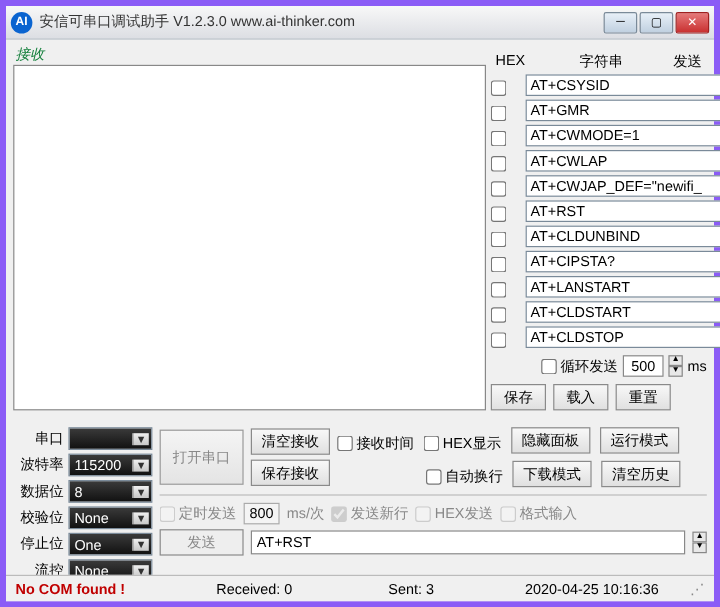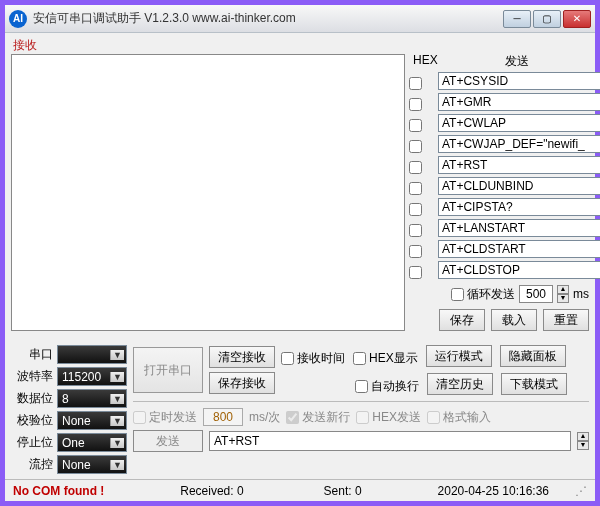--- a/index.html
+++ b/index.html
@@ -7,54 +7,54 @@
 .window { width: 600px; height: 506px; border: 5px solid #8b5cf6; background: #f0f0f0; position: relative; }
 .titlebar { height: 28px; background: linear-gradient(to bottom, #f8f8f8, #dcdee3); display: flex; align-items: center; padding: 0 4px; border-bottom: 1px solid #b8c0c8; }
 .titlebar .icon { width: 18px; height: 18px; background: #0a64d0; border-radius: 50%; display: flex; align-items: center; justify-content: center; color: #fff; font-weight: bold; font-size: 10px; margin-right: 6px; }
 .titlebar .title { flex: 1; color: #333; }
 .titlebar .controls { display: flex; gap: 2px; }
 .titlebar .winbtn { width: 28px; height: 18px; border: 1px solid #7a8a99; background: linear-gradient(to bottom,#e8f0f8,#c0d0e0); display: flex; align-items: center; justify-content: center; font-size: 10px; cursor: pointer; border-radius: 2px;}
 .titlebar .winbtn.close { background: linear-gradient(to bottom,#e67a7a,#c83030); color:#fff; border-color:#a02020;}
 .body { padding: 4px 6px 0 6px; height: calc(100% - 28px - 22px); display: flex; flex-direction: column; }
 .top-area { display: flex; gap: 4px; flex: 0 0 auto; }
 .receive-box { flex: 1; display: flex; flex-direction: column; }
-.fieldset-label { color: #b91c1c; padding: 0 2px; }
+.fieldset-label { color: #15803d; padding: 0 2px; font-style: italic; }
 .rx-panel { flex: 1; border: 1px solid #888; background: #fff; height: 328px; }
 .multitext { width: 180px; }
-.mt-header { display: flex; margin-top: 16px; }
+.mt-header { display: flex; margin-top: 6px; }
 .mt-header span:nth-child(1){ width: 36px; padding-left:4px;}
 .mt-header span:nth-child(2){ flex:1; text-align:center;}
 .mt-header span:nth-child(3){ width: 32px; text-align:center;}
 .mt-rows { display:flex; flex-direction:column; gap:3px; margin-top:2px;}
 .mt-row { display:flex; align-items:flex-end; gap:16px;}
 .mt-row input[type=checkbox]{ width:13px; height:13px;}
 .mt-row input[type=text]{ flex:1; height:18px; border:1px solid #7a8a99; padding:0 3px; background:#fff;}
 .numbtn { width:24px; height:18px; border:1px solid #8a8a8a; background:linear-gradient(to bottom,#f0f0f0,#d8d8d8); color:#888; cursor:pointer; text-align:center; line-height:16px;}
 .loop-row { display:flex; align-items:center; gap:4px; margin-top:6px; justify-content:flex-end;}
 .loop-row input[type=text]{ width:34px; height:18px; border:1px solid #888; text-align:center;}
 .spin { display:inline-flex; flex-direction:column; width:12px; height:18px;}
 .spin div{ flex:1; border:1px solid #888; background:#e8e8e8; font-size:7px; text-align:center; line-height:6px; cursor:pointer;}
-.savebtns { display:flex; gap:6px; margin-top:6px; justify-content:flex-end;}
+.savebtns { display:flex; gap:6px; margin-top:6px; }
 .btn { height:22px; border:1px solid #8a8a8a; background:linear-gradient(to bottom,#f8f8f8,#e0e0e0); padding:0 10px; cursor:pointer; line-height:20px;}
 .btn.disabled { color:#888; background:#eee;}
 .mid-area { margin-top:14px; display:flex; gap:6px; align-items:flex-start;}
 .serial-grid { display:grid; grid-template-columns: 42px 70px; gap:3px 4px; align-items:center;}
 .serial-grid .lbl { text-align:right; }
 .combo { height:19px; border:1px solid #7a8a99; background:linear-gradient(to bottom,#3a3a3a,#111); color:#fff; display:flex; align-items:center; justify-content:space-between; padding:0 2px 0 4px; cursor:pointer;}
 .combo .arrow{ width:14px; background:linear-gradient(to bottom,#f0f0f0,#c8c8c8); color:#333; text-align:center; border-left:1px solid #999; font-size:9px;}
 .mid-right { flex:1; display:flex; flex-direction:column; gap:4px;}
 .control-row1 { display:flex; gap:6px; align-items:center;}
 .openbtn { width:70px; height:46px; border:1px solid #999; background:linear-gradient(to bottom,#f4f4f4,#e4e4e4); color:#888; cursor:pointer;}
 .col-btns { display:flex; flex-direction:column; gap:4px;}
 .mid-checks { display:flex; gap:8px; align-items:flex-end; flex-wrap:wrap;}
 .chk { display:flex; align-items:center; gap:3px;}
 .chk input{ width:13px; height:13px;}
 .divline { border-top:1px solid #bbb; margin:2px 0;}
 .send-row { display:flex; gap:6px; align-items:center;}
-.send-row input[type=text].interval{ width:40px; height:18px; border:1px solid #aaa; background:#f4f4f4; color:#a16207; text-align:center;}
+.send-row input[type=text].interval{ width:30px; height:18px; border:1px solid #aaa; background:#f4f4f4; color:#000000; text-align:center;}
 .sendinput { flex:1; height:20px; border:1px solid #888; padding:0 4px; background:#fff;}
 .statusbar { position:absolute; bottom:0; left:0; right:0; height:22px; background:#f0f0f0; border-top:1px solid #bbb; display:flex; align-items:center; padding:0 8px; gap:20px;}
 .statusbar .nocom{ color:#c00000; font-weight:bold;}
 .statusbar .stretch{ flex:1;}
 .smallbtn { height:22px; border:1px solid #8a8a8a; background:linear-gradient(to bottom,#f8f8f8,#e0e0e0); padding:0 8px; cursor:pointer; line-height:20px;}
 </style>
 </head>
 <body>
 
 <div class="window">
@@ -70,32 +70,38 @@
 
   <div class="body">
     <div class="top-area">
       <div class="receive-box">
         <div class="fieldset-label">接收</div>
         <div class="rx-panel"></div>
       </div>
       <div class="multitext">
         <div class="mt-header">
           <span>HEX</span>
+          <span>字符串</span>
           <span>发送</span>
         </div>
         <div class="mt-rows" id="mt-rows">
             <div class="mt-row">
               <input type="checkbox" style="">
               <input type="text" value="AT+CSYSID" style="">
               <div class="numbtn">1</div>
             </div>
             <div class="mt-row">
               <input type="checkbox" style="">
               <input type="text" value="AT+GMR" style="">
               <div class="numbtn">2</div>
+            </div>
+            <div class="mt-row">
+              <input type="checkbox" style="">
+              <input type="text" value="AT+CWMODE=1" style="">
+              <div class="numbtn">3</div>
             </div>
             <div class="mt-row">
               <input type="checkbox" style="">
               <input type="text" value="AT+CWLAP" style="">
               <div class="numbtn">4</div>
             </div>
             <div class="mt-row">
               <input type="checkbox" style="">
               <input type="text" value="AT+CWJAP_DEF=&quot;newifi_" style="">
               <div class="numbtn">5</div>
@@ -195,31 +201,31 @@
           <div style="display:flex; flex-direction:column; gap:6px;">
             <div class="mid-checks">
               <label class="chk">
                   <input type="checkbox" style="">
                   <span>接收时间</span>
                 </label>
               <label class="chk">
                   <input type="checkbox" style="">
                   <span>HEX显示</span>
                 </label>
+              <div class="smallbtn">隐藏面板</div>
               <div class="smallbtn">运行模式</div>
-              <div class="smallbtn">隐藏面板</div>
             </div>
             <div class="mid-checks">
               <span style="width:66px"></span>
               <label class="chk">
                   <input type="checkbox" style="">
                   <span>自动换行</span>
                 </label>
+              <div class="smallbtn">下载模式</div>
               <div class="smallbtn">清空历史</div>
-              <div class="smallbtn">下载模式</div>
             </div>
           </div>
         </div>
         <div class="divline"></div>
         <div class="send-row">
           <label class="chk" style="color:#888">
               <input type="checkbox" disabled="" style="">
               <span>定时发送</span>
             </label>
           <input type="text" class="interval" disabled="" value="800" style="">
@@ -247,18 +253,18 @@
         </div>
       </div>
     </div>
   </div>
 
   <div class="statusbar">
     <span class="nocom">No COM found !</span>
     <span class="stretch"></span>
     <span>Received: 0</span>
     <span style="width:40px"></span>
-    <span>Sent: 0</span>
+    <span>Sent: 3</span>
     <span class="stretch"></span>
     <span>2020-04-25 10:16:36</span>
     <span style="color:#888;margin-left:6px;">⋰</span>
   </div>
 </div>
 
 </body></html>

